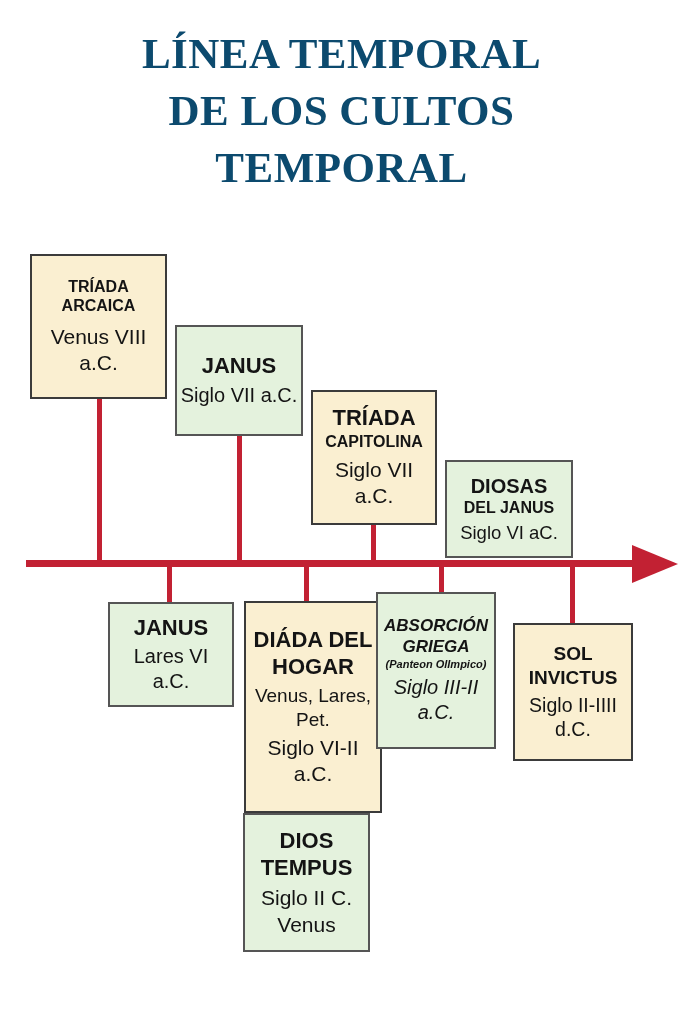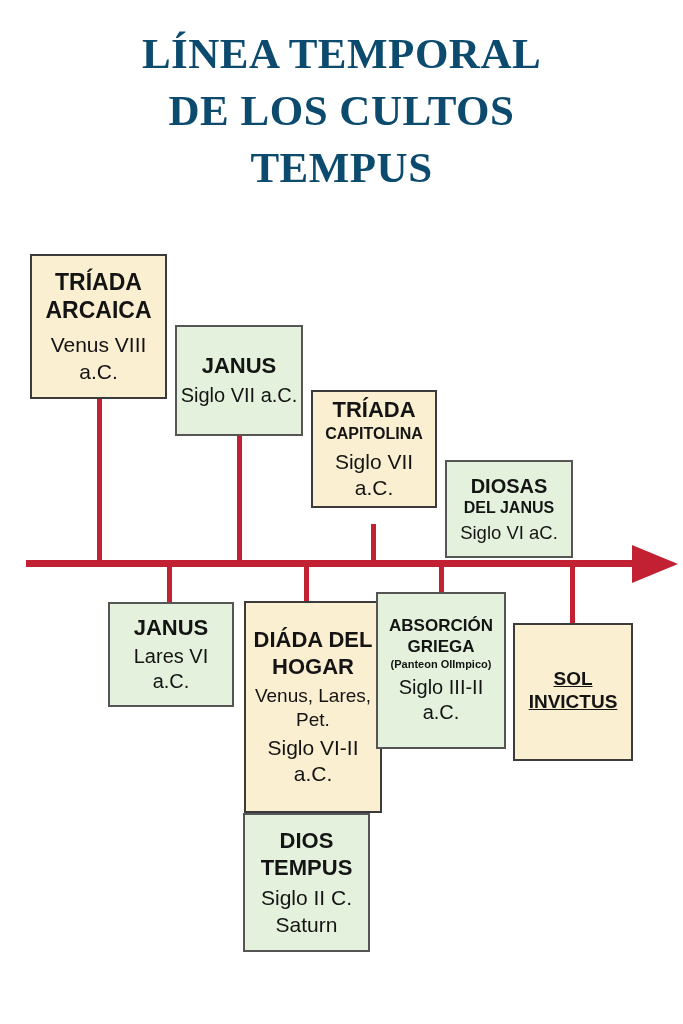--- a/index.html
+++ b/index.html
@@ -70,28 +70,28 @@
     border:2px solid var(--border);
   }
   .box.cream{background:var(--cream);}
   .box.green{background:var(--green);border-color:#555555;}
   .ev-name{font-weight:700;line-height:1.22;}
   .ev-sub{font-weight:700;line-height:1.25;}
   .ev-detail{font-weight:400;line-height:1.22;}
   .ev-period{font-weight:400;line-height:1.25;}
 
   .b-triada-arcaica{left:30px;top:254px;width:137px;height:145px;}
-  .b-triada-arcaica .ev-name{font-size:23px;margin-bottom:8px;text-align:center;}
+  .b-triada-arcaica .ev-name{font-size:16px;margin-bottom:8px;text-align:center;}
   .b-triada-arcaica .ev-period{font-size:21px;}
 
   .b-janus-top{left:175px;top:325px;width:128px;height:111px;}
   .b-janus-top .ev-name{font-size:22px;margin-bottom:3px;}
   .b-janus-top .ev-period{font-size:20px;}
 
-  .b-triada-capitolina{left:311px;top:390px;width:126px;height:118px;}
+  .b-triada-capitolina{left:311px;top:390px;width:126px;height:135px;}
   .b-triada-capitolina .ev-name{font-size:22px;}
   .b-triada-capitolina .ev-sub{font-size:16px;margin-bottom:5px;}
   .b-triada-capitolina .ev-period{font-size:21px;}
 
   .b-diosas{left:445px;top:460px;width:128px;height:98px;padding:2px;}
   .b-diosas .ev-name{font-size:20px;}
   .b-diosas .ev-sub{font-size:16px;margin-bottom:3px;}
   .b-diosas .ev-period{font-size:18.5px;}
 
   .b-janus-bottom{left:108px;top:602px;width:126px;height:105px;}
@@ -101,38 +101,38 @@
   .b-diada{left:244px;top:601px;width:138px;height:212px;}
   .b-diada .ev-name{font-size:22px;margin-bottom:4px;}
   .b-diada .ev-detail{font-size:19px;margin-bottom:4px;}
   .b-diada .ev-period{font-size:21px;}
 
   .b-dios-tempus{left:243px;top:813px;width:127px;height:139px;}
   .b-dios-tempus .ev-name{font-size:22px;margin-bottom:4px;}
   .b-dios-tempus .ev-period{font-size:21px;}
   .b-dios-tempus .ev-detail{font-size:21px;}
 
-  .b-absorcion{left:376px;top:592px;width:130px;height:157px;padding:20px 2px;}
+  .b-absorcion{left:376px;top:592px;width:120px;height:157px;padding:20px 2px;font-style:italic;}
   .b-absorcion .ev-name{font-size:17px;}
   .b-absorcion .ev-sub{font-size:11px;white-space:nowrap;margin-bottom:3px;}
   .b-absorcion .ev-period{font-size:20px;}
 
-  .b-sol{left:513px;top:623px;width:120px;height:138px;text-decoration:underline;}
+  .b-sol{left:513px;top:623px;width:120px;height:138px;}
   .b-sol .ev-name{font-size:19px;margin-bottom:4px;}
   .b-sol .ev-period{font-size:19.5px;}
 </style>
 </head>
 <body>
 
 <div class="stage">
 
   <div class="title">
     <div>LÍNEA TEMPORAL</div>
     <div>DE LOS CULTOS</div>
-    <div>TEMPUS</div>
+    <div>TEMPORAL</div>
   </div>
 
   <div class="connector c-triada-arcaica"></div>
   <div class="connector c-janus-top"></div>
   <div class="connector c-triada-capitolina"></div>
   <div class="connector c-janus-bottom"></div>
   <div class="connector c-diada"></div>
   <div class="connector c-absorcion"></div>
   <div class="connector c-sol"></div>
 
@@ -168,26 +168,27 @@
 
   <div class="box cream b-diada">
     <div class="ev-name">DIÁDA DEL HOGAR</div>
     <div class="ev-detail">Venus, Lares, Pet.</div>
     <div class="ev-period">Siglo VI-II a.C.</div>
   </div>
 
   <div class="box green b-dios-tempus">
     <div class="ev-name">DIOS TEMPUS</div>
     <div class="ev-period">Siglo II C.</div>
-    <div class="ev-detail">Saturn</div>
+    <div class="ev-detail">Venus</div>
   </div>
 
   <div class="box green b-absorcion">
     <div class="ev-name">ABSORCIÓN GRIEGA</div>
     <div class="ev-sub">(Panteon OlImpico)</div>
     <div class="ev-period">Siglo III-II a.C.</div>
   </div>
 
   <div class="box cream b-sol">
     <div class="ev-name">SOL INVICTUS</div>
+    <div class="ev-period">Siglo II-IIII d.C.</div>
   </div>
 
 </div>
 
 </body></html>

